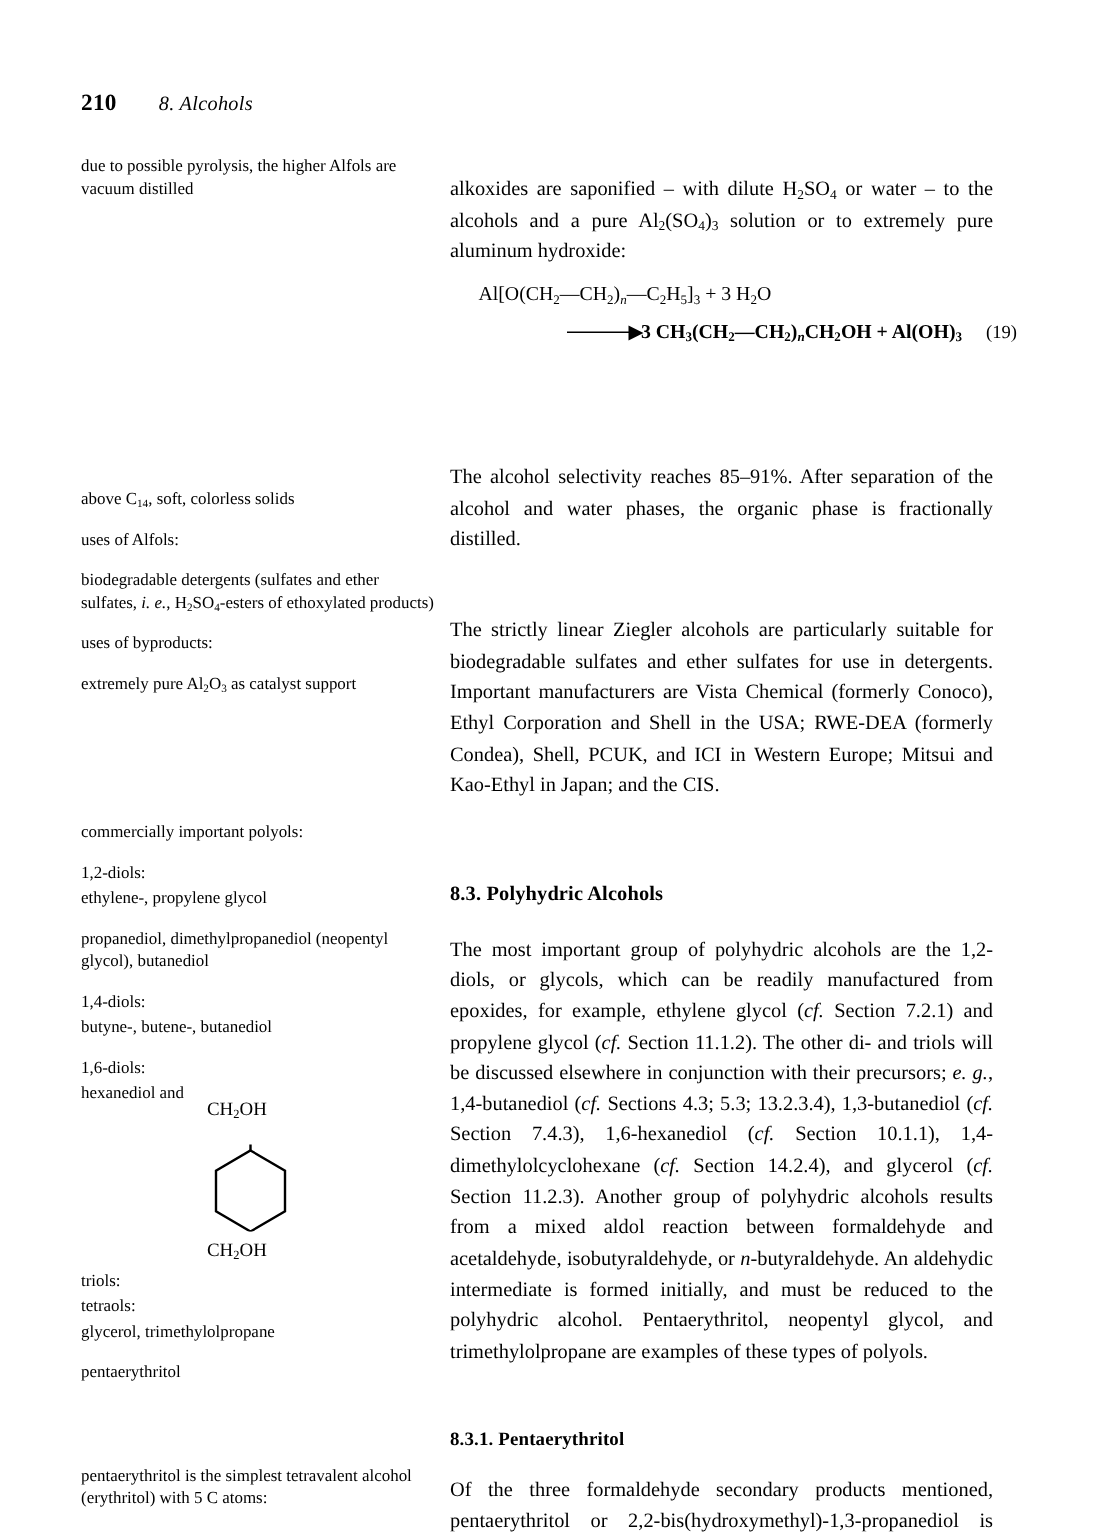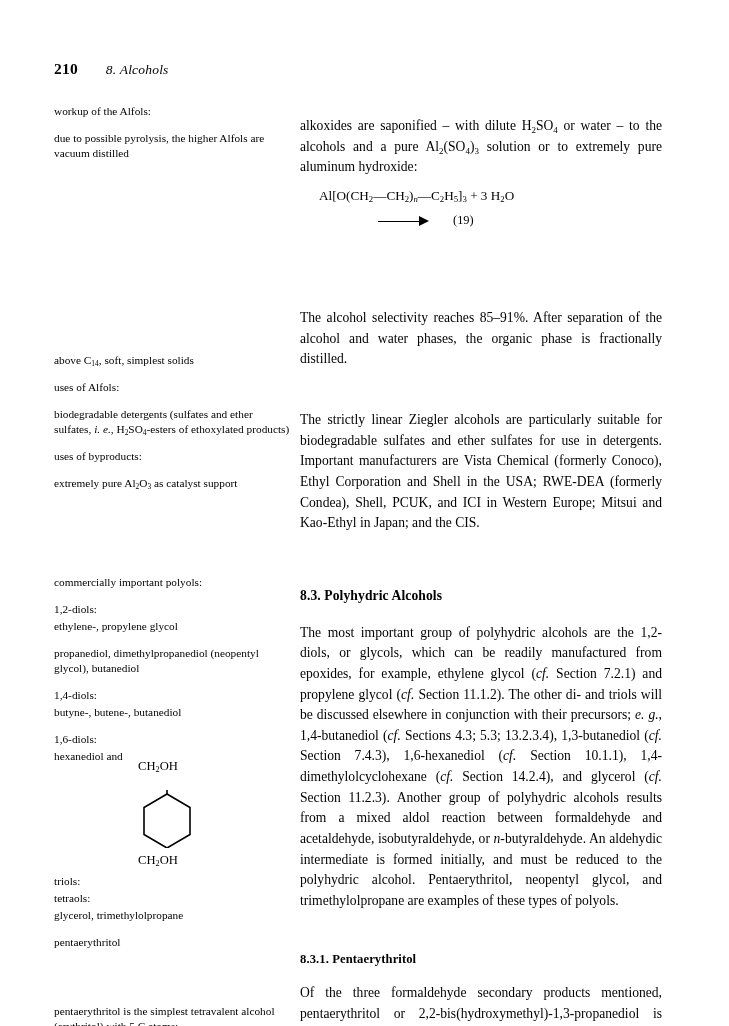--- a/index.html
+++ b/index.html
@@ -171,32 +171,29 @@
 
 <div class="page">
 
   <div class="running-head">
     <span class="folio">210</span>
     <span class="head-title">8. Alcohols</span>
   </div>
 
   <div class="col-margin">
 
-    <p class="note">
-      <span>workup of the Alfols:</span>
-    </p>
 
     <p class="note">
       <span>due to possible pyrolysis, the higher Alfols are vacuum distilled</span>
     </p>
 
     <div style="height:180px"></div>
 
     <p class="note">
-      <span>above C</span><sub>14</sub><span>, soft, simplest solids</span>
+      <span>above C</span><sub>14</sub><span>, soft, colorless solids</span>
     </p>
 
     <p class="note">
       <span>uses of Alfols:</span>
     </p>
 
     <p class="note">
       <span>biodegradable detergents (sulfates and ether sulfates, </span><i>i. e.</i><span>, H</span><sub>2</sub><span>SO</span><sub>4</sub><span>-esters of ethoxylated products)</span>
     </p>
 
@@ -310,17 +307,18 @@
     </p>
 
   </div>
 
   <div class="equation-block">
     <div class="eq-line1">
       <span>Al[O(CH</span><sub>2</sub><span>—CH</span><sub>2</sub><span>)</span><sub><i>n</i></sub><span>—C</span><sub>2</sub><span>H</span><sub>5</sub><span>]</span><sub>3</sub><span> + 3 H</span><sub>2</sub><span>O</span>
     </div>
     <div class="eq-line2">
       <span class="arrow"></span>
+      <span><b><span>3 CH</span><sub>3</sub><span>(CH</span><sub>2</sub><span>—CH</span><sub>2</sub><span>)</span><sub><i>n</i></sub><span>CH</span><sub>2</sub><span>OH  +  Al(OH)</span><sub>3</sub></b></span>
       <span class="eq-number">(19)</span>
     </div>
   </div>
 
 </div>
 
 </body></html>

